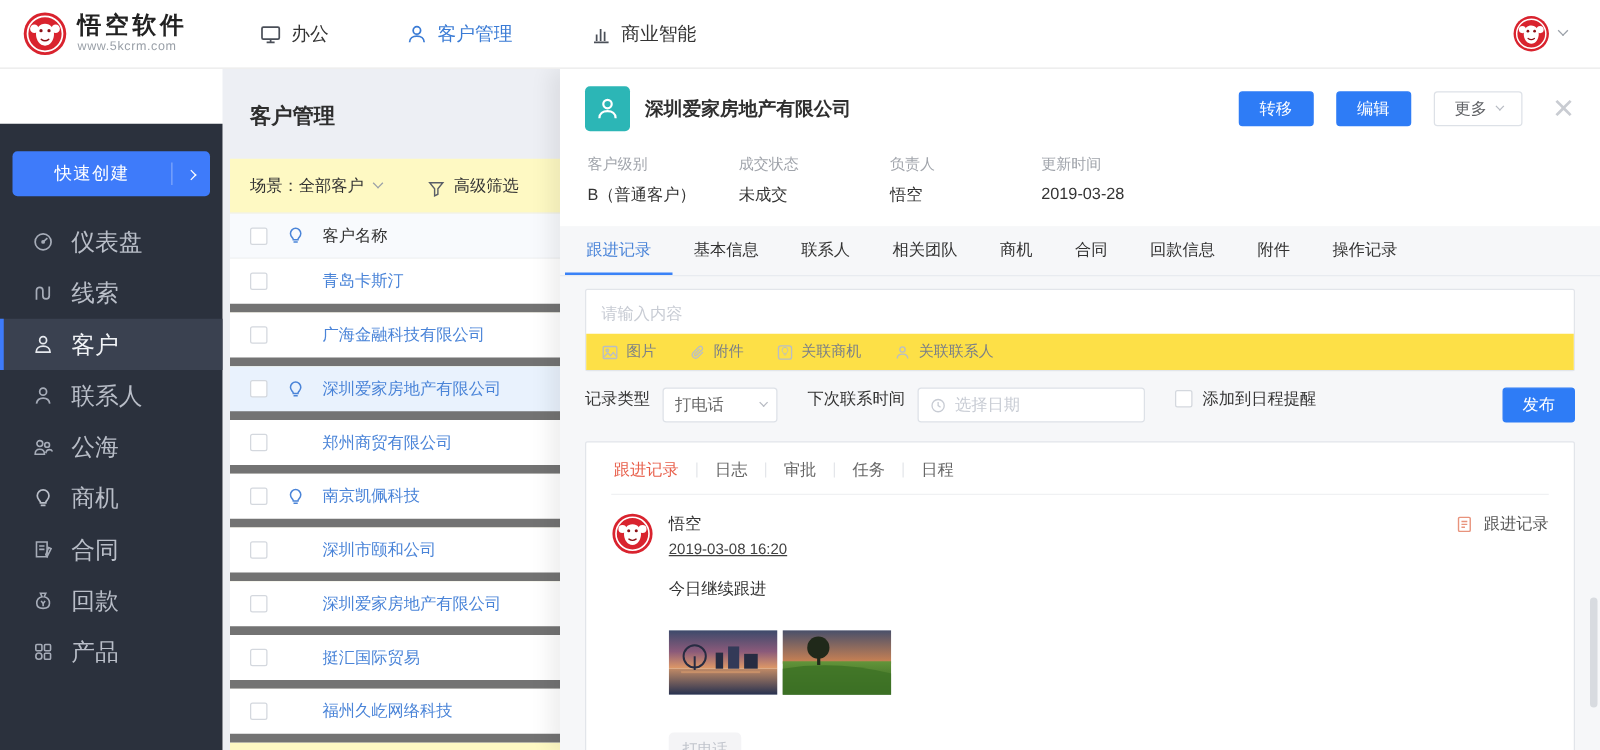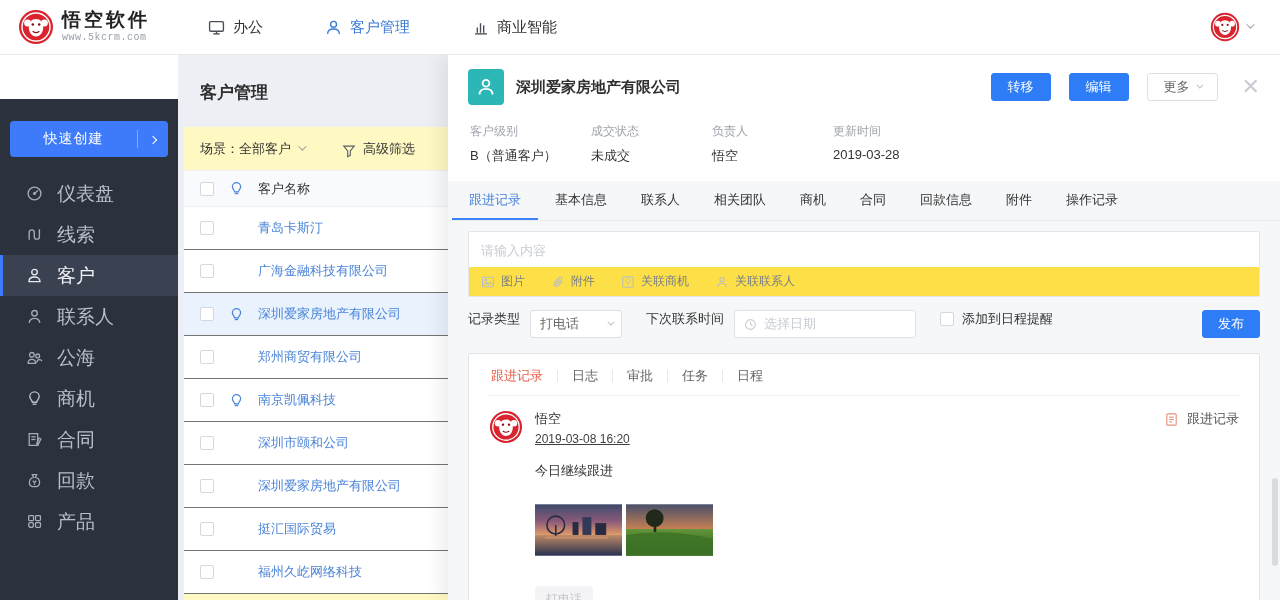--- a/index.html
+++ b/index.html
@@ -2,21 +2,21 @@
 <html><head>
 <meta charset="utf-8">
 <style>
   * { margin:0; padding:0; box-sizing:border-box; }
   html,body { width:1280px; height:600px; overflow:hidden; background:#fff;
     font-family:"Liberation Sans","DejaVu Sans",sans-serif; color:#333; }
 
   
   .navbar { position:absolute; left:0; top:0; width:1280px; height:55px; background:#fff;
     border-bottom:1px solid #e9e9e9; display:flex; align-items:center; z-index:30; }
-  .brand { display:flex; align-items:center; padding-left:18px; width:178px;font-family:Liberation Mono, monospace; }
+  .brand { display:flex; align-items:center; padding-left:18px; width:178px; }
   .logo { width:36px; height:36px; flex:0 0 36px; }
   .brand-text { margin-left:8px; line-height:1.1; }
   .brand-name { font-size:19px; font-weight:bold; letter-spacing:3px; color:#222; }
   .brand-url { font-size:10px; color:#9aa0a8; letter-spacing:.5px; }
   .nav-items { display:flex; align-items:center; margin-left:30px; }
   .nav-item { display:flex; align-items:center; gap:8px; font-size:15px; color:#333;
     margin-right:62px; cursor:pointer; }
   .nav-item svg { stroke:#4a4f58; }
   .nav-item.active { color:#3a7bd5; }
   .nav-item.active svg { stroke:#3a7bd5; }
@@ -49,21 +49,21 @@
   .filter-row { height:44px; display:flex; align-items:center; padding:0 16px; gap:38px;
     border-bottom:1px solid #eef0f3; }
   .scene { font-size:13px; color:#333; display:flex; align-items:center; gap:7px; cursor:pointer; }
   .scene .caret { color:#9aa0a8; margin-top:-2px; }
   .adv-filter { font-size:13px; color:#333; display:flex; align-items:flex-end; gap:7px; cursor:pointer; }
   .thead { height:36px; background:#f8fafd; display:flex; align-items:center; font-size:13px; color:#333;
     border-bottom:1px solid #eef0f3; }
   .cb { width:14px; height:14px; border:1px solid #d4d8de; border-radius:2px; background:#fff;
     margin-left:16px; flex:0 0 14px; cursor:pointer; }
   .bulb-cell { width:44px; display:flex; justify-content:center; flex:0 0 44px; }
-  .trow { height:43px; display:flex; align-items:center; border-bottom:1px solid #737373; background:#fff; }
+  .trow { height:43px; display:flex; align-items:center; border-bottom:7px solid #737373; background:#fff; }
   .trow.selected { background:#e9f2fd; }
   .row-name { font-size:13px; color:#4a84d8; cursor:pointer; white-space:nowrap; overflow:hidden; }
 
   
   .detail { position:absolute; left:448px; top:55px; width:832px; height:545px; background:#f6f7f9;
     box-shadow:-8px 0 16px rgba(0,0,0,.07); z-index:25; }
   .d-header { background:#fff; padding:14px 20px 0 20px; }
   .d-title-row { display:flex; align-items:center; }
   .d-avatar { width:36px; height:36px; background:#2cb6b6; border-radius:4px; display:flex;
     align-items:center; justify-content:center; }

